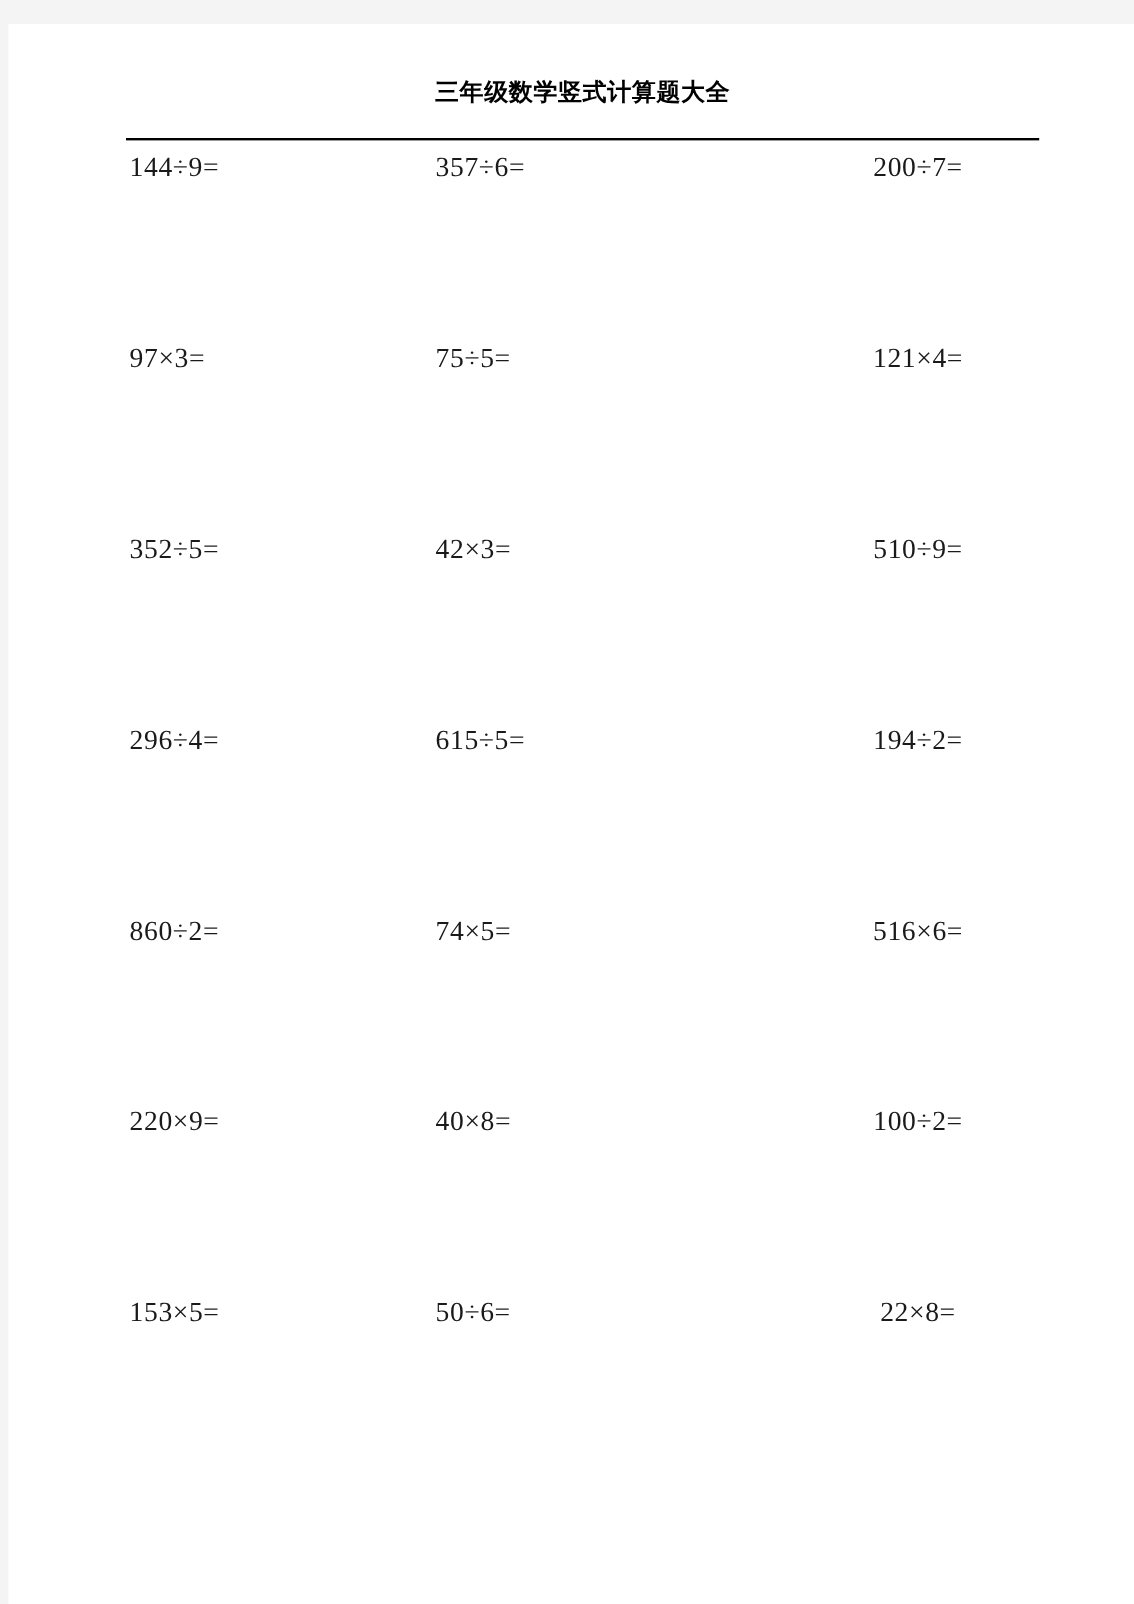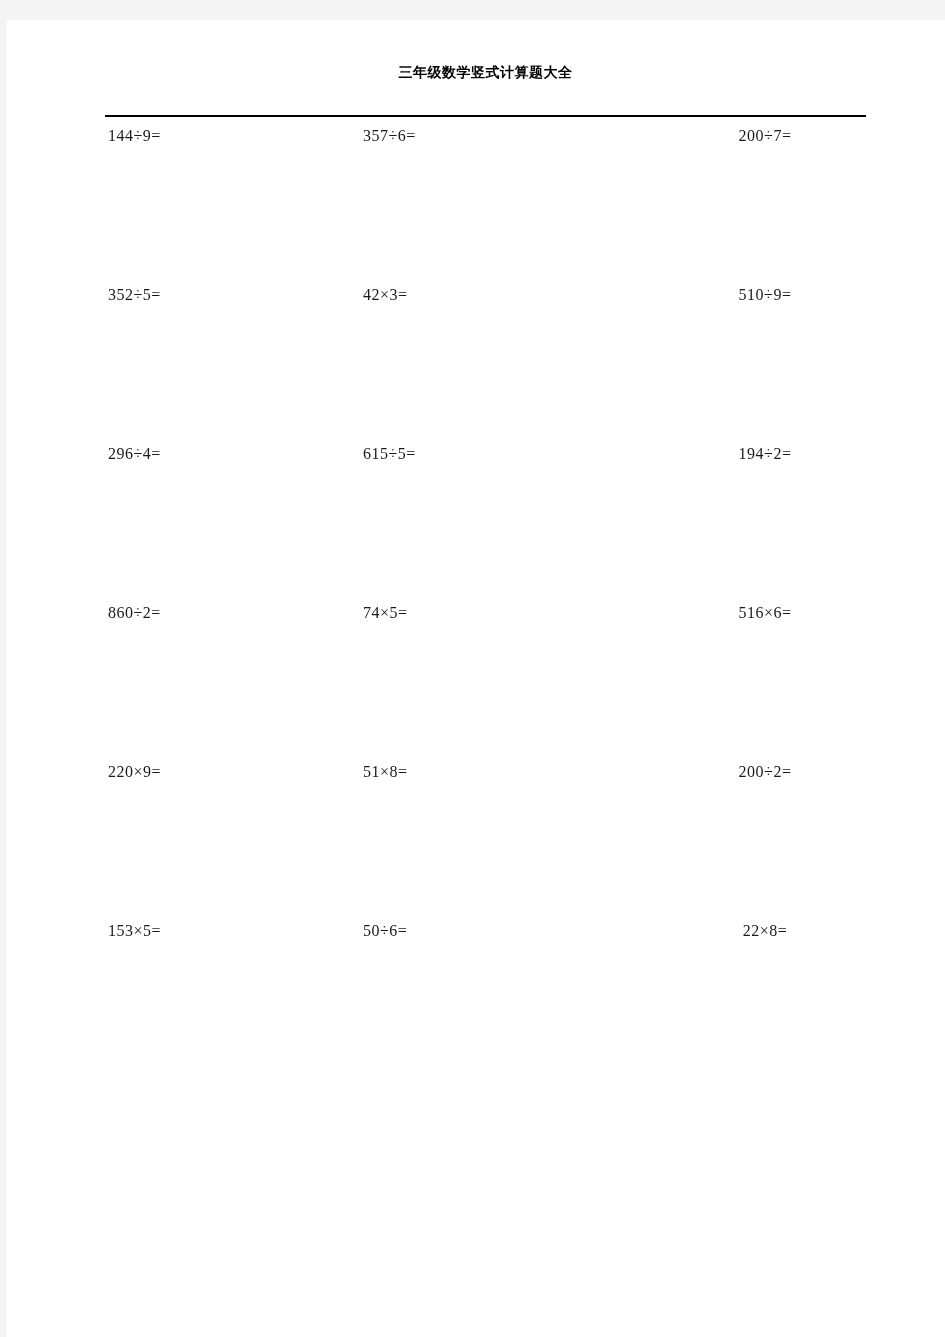--- a/index.html
+++ b/index.html
@@ -35,21 +35,21 @@
   .doc-header {
     position: absolute;
     left: 98px;
     top: 44px;
     width: 761px;
   }
 
   .doc-title {
     text-align: center;
     font-family: "DejaVu Sans", "Liberation Sans", sans-serif;
-    font-size: 14px;
+    font-size: 20px;
     font-weight: 700;
     color: #000000;
     letter-spacing: 0.5px;
     line-height: 1.2;
     white-space: nowrap;
   }
 
   .header-rule {
     position: absolute;
     left: 98px;
@@ -78,21 +78,21 @@
     width: 240px;
     height: 159px;
   }
 
   .problem-cell.col-0 { left: 101px; }
   .problem-cell.col-1 { left: 356px; }
   .problem-cell.col-2 { left: 638px; text-align: center; }
 
   .problem-expr {
     font-family: "Liberation Serif", "DejaVu Serif", serif;
-    font-size: 16px;
+    font-size: 23px;
     color: #1a1a1a;
     line-height: 1;
     white-space: nowrap;
     letter-spacing: 0.5px;
   }
 
   .work-space {
     height: 120px;
   }
 </style>
@@ -118,20 +118,34 @@
         <div class="problem-cell col-1">
           <div class="problem-expr">357÷6=</div>
           <div class="work-space"></div>
         </div>
         <div class="problem-cell col-2">
           <div class="problem-expr">200÷7=</div>
           <div class="work-space"></div>
         </div>
       </div>
 
+      <div class="problem-row">
+        <div class="problem-cell col-0">
+          <div class="problem-expr">97×3=</div>
+          <div class="work-space"></div>
+        </div>
+        <div class="problem-cell col-1">
+          <div class="problem-expr">75÷5=</div>
+          <div class="work-space"></div>
+        </div>
+        <div class="problem-cell col-2">
+          <div class="problem-expr">121×4=</div>
+          <div class="work-space"></div>
+        </div>
+      </div>
 
       <div class="problem-row">
         <div class="problem-cell col-0">
           <div class="problem-expr">352÷5=</div>
           <div class="work-space"></div>
         </div>
         <div class="problem-cell col-1">
           <div class="problem-expr">42×3=</div>
           <div class="work-space"></div>
         </div>
@@ -170,25 +184,25 @@
           <div class="work-space"></div>
         </div>
       </div>
 
       <div class="problem-row">
         <div class="problem-cell col-0">
           <div class="problem-expr">220×9=</div>
           <div class="work-space"></div>
         </div>
         <div class="problem-cell col-1">
-          <div class="problem-expr">51×8=</div>
-          <div class="work-space"></div>
-        </div>
-        <div class="problem-cell col-2">
-          <div class="problem-expr">200÷2=</div>
+          <div class="problem-expr">40×8=</div>
+          <div class="work-space"></div>
+        </div>
+        <div class="problem-cell col-2">
+          <div class="problem-expr">100÷2=</div>
           <div class="work-space"></div>
         </div>
       </div>
 
       <div class="problem-row">
         <div class="problem-cell col-0">
           <div class="problem-expr">153×5=</div>
           <div class="work-space"></div>
         </div>
         <div class="problem-cell col-1">

